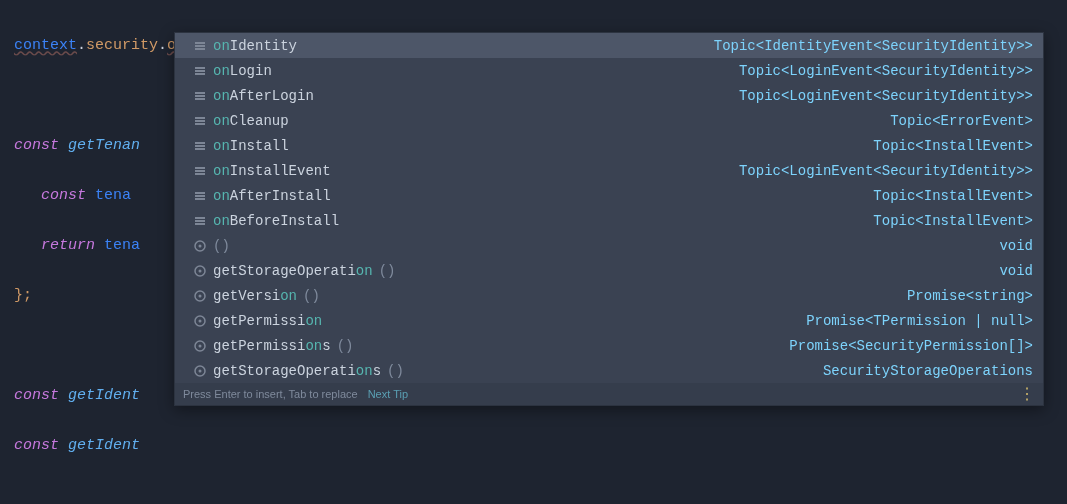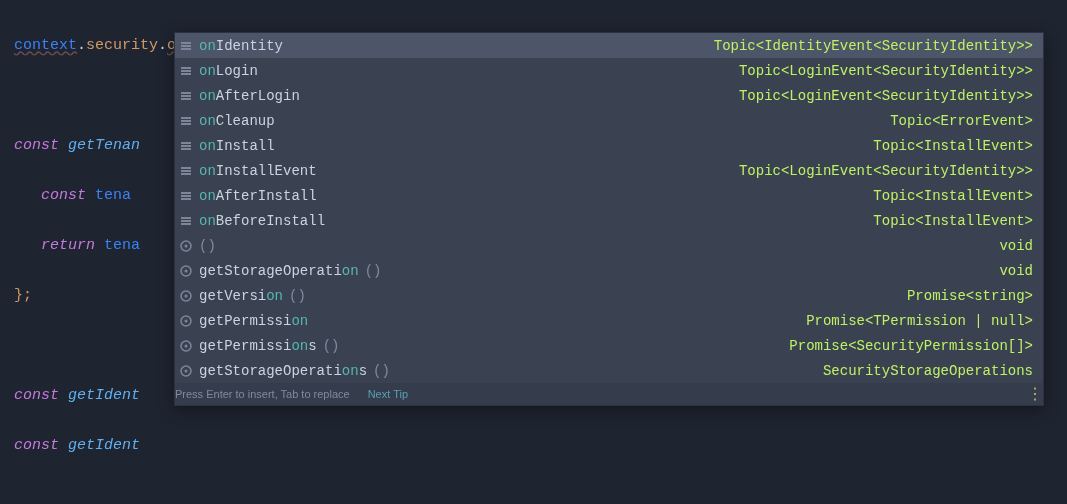--- a/index.html
+++ b/index.html
@@ -41,52 +41,52 @@
     width: 870px;
     background: #3a4252;
     border: 1px solid #2c3340;
     box-shadow: 0 4px 14px rgba(0,0,0,0.4);
     font-size: 14px;
   }
   .popup-item {
     display: flex;
     align-items: center;
     height: 25px;
-    padding: 0 10px 0 4px;
+    padding: 0 10px 0 18px;
     color: #b6bfcd;
     gap: 6px;
   }
   .popup-item.selected { background: #4d5668; }
   .popup-item .icon {
     width: 14px;
     height: 14px;
     flex-shrink: 0;
     display: inline-flex;
     align-items: center;
     justify-content: center;
   }
   .icon-field svg { display: block; }
   .icon-method svg { display: block; }
   .popup-item .label { flex: 0 0 auto; color: #cbd3de; white-space: pre; }
   .popup-item .label .hl { color: #56b6b0; }
   .popup-item .params { color: #7f8a9c; white-space: pre; }
   .spacer { flex: 1 1 auto; }
-  .popup-item .type { color: #bef264; white-space: nowrap; }
+  .popup-item .type { color: #7dd3fc; white-space: nowrap; }
   .popup-footer {
     display: flex;
     align-items: center;
     background: #353d4c;
-    padding: 4px 0;
+    padding: 4px 8px;
     font-size: 11px;
     color: #7f8a9c;
     font-family: -apple-system, 'Segoe UI', sans-serif;
     gap: 4px;
     height: 22px;
   }
-  .popup-footer .tip { color: #5a9fb3; margin-left: 14px; }
+  .popup-footer .tip { color: #5a9fb3; margin-left: 6px; }
   .popup-footer .more {
     margin-left: auto;
     color: #c9b36a;
     font-size: 16px;
     letter-spacing: 0px;
     line-height: 8px;
   }
 </style>
 </head>
 <body>

